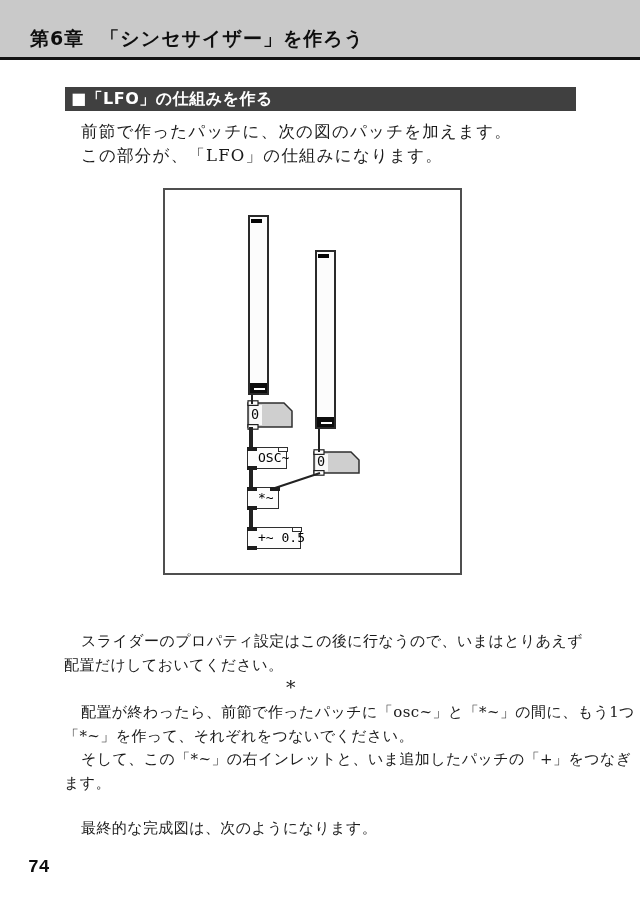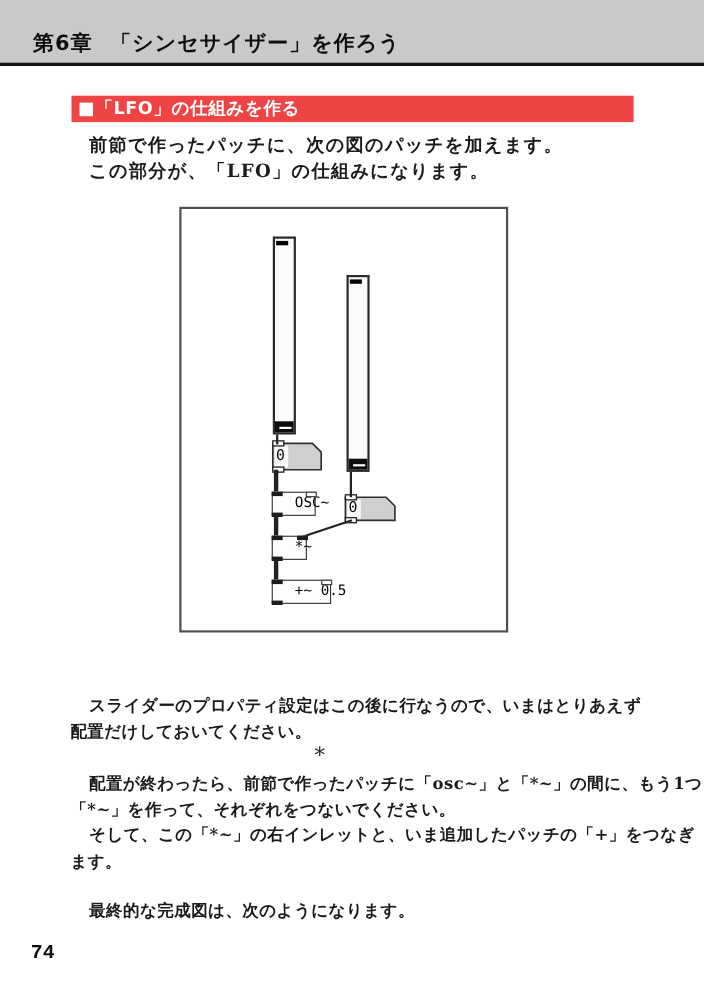--- a/index.html
+++ b/index.html
@@ -16,29 +16,29 @@
   }
   .chapter-text {
     position:absolute; left:30px; top:26px;
     font-family:"DejaVu Sans","Liberation Sans",sans-serif;
     font-weight:bold; font-size:19px; color:#0e0e0e; letter-spacing:1px;
     display:flex; gap:16px; white-space:nowrap;
   }
   
   .section-bar {
     position:absolute; left:65px; top:87px; width:511px; height:24px;
-    background:#ef4444;
+    background:#404040;
   }
   .section-bar .section-title {
     font-family:"DejaVu Sans","Liberation Sans",sans-serif;
     font-weight:bold; font-size:16px; color:#ffffff; letter-spacing:0.5px;
     line-height:24px; padding-left:6px; white-space:nowrap;
   }
   
-  .textline { white-space:nowrap;font-weight:bold; }
+  .textline { white-space:nowrap; }
   .intro-block {
     position:absolute; left:81px; top:120px;
     font-size:16.5px; letter-spacing:1.2px; line-height:23.5px;
   }
   .body-block { position:absolute; left:64px; font-size:15px; letter-spacing:0.4px; line-height:23.5px; }
   .indent { padding-left:17px; }
   .asterisk-line {
     position:absolute; left:286px; top:676px; font-size:19px; color:#1a1a1a;
   }
   
@@ -50,21 +50,21 @@
   .vslider {
     position:absolute; width:21px; background:#fcfcfc; border:2px solid #2a2a2a;
   }
   .vslider .handle { position:absolute; left:1px; top:2px; width:11px; height:4px; background:#050505; }
   .vslider .bottom-band { position:absolute; left:0; right:0; bottom:0; height:10px; background:#0d0d0d; }
   .vslider .bottom-tick { position:absolute; right:2px; bottom:3px; width:11px; height:2.5px; background:#ffffff; }
   .cord-v { position:absolute; background:#222222; }
   .pd-object {
     position:absolute; background:#fdfdfd; border:1.5px solid #2f2f2f;
     font-family:"DejaVu Sans Mono","Liberation Mono",monospace;
-    font-size:13px; color:#000; line-height:19px; padding-left:20px;
+    font-size:13px; color:#000; line-height:19px; padding-left:10px;
     white-space:nowrap;
   }
   .pd-object .obj-label { text-transform:uppercase; }
   .nub { position:absolute; width:10px; height:4px; background:#1d1d1d; }
   .nub.tl { left:-1.5px; top:-1.5px; }
   .nub.tr { right:-1.5px; top:-1.5px; }
   .nub.bl { left:-1.5px; bottom:-1.5px; }
   .nub.hollow { background:#ffffff; border:1.3px solid #2f2f2f; height:5px; }
   .nb-digit {
     position:absolute; width:14px; text-align:center;

